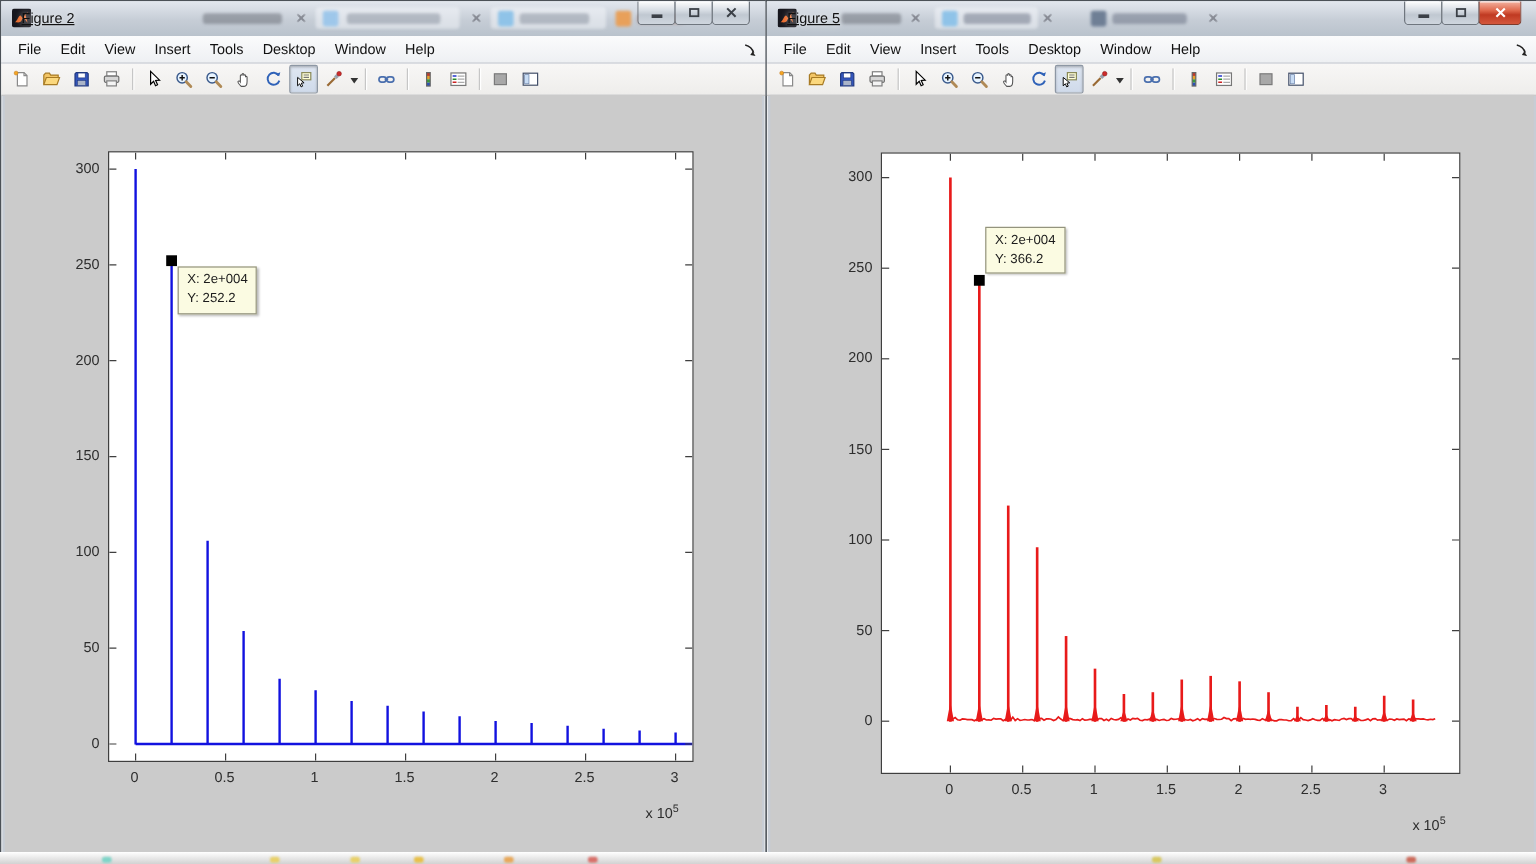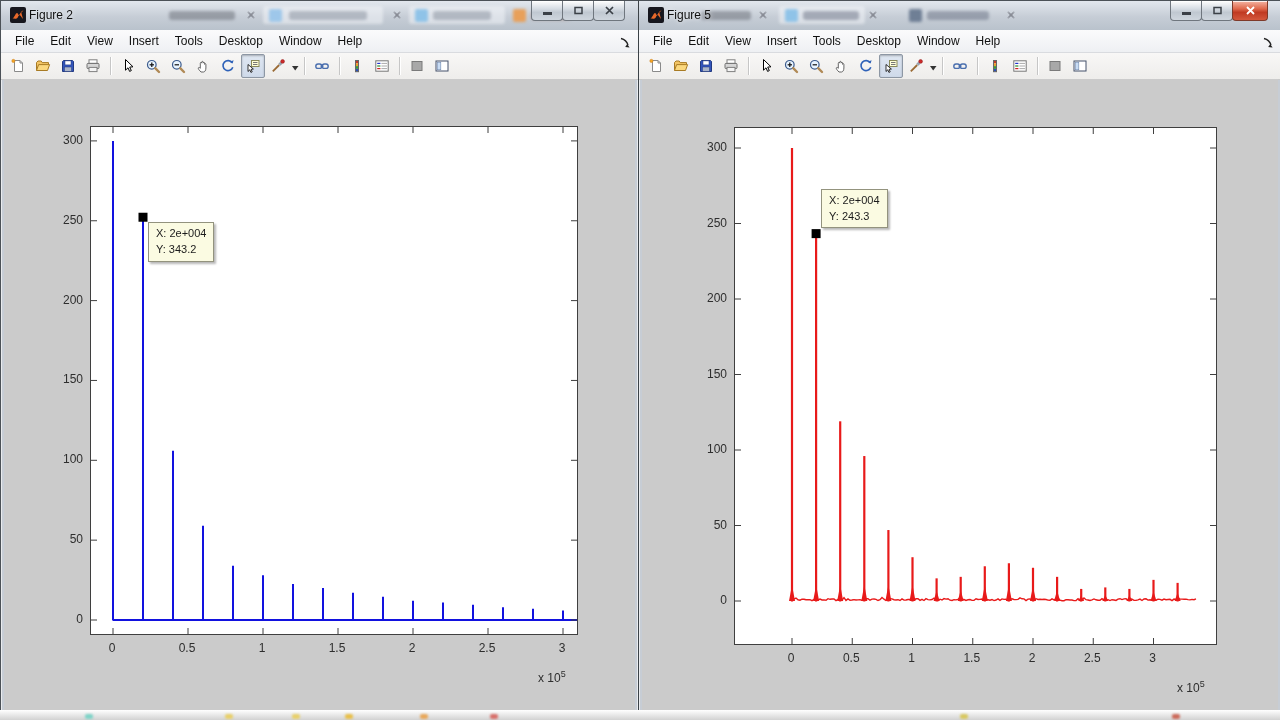--- a/index.html
+++ b/index.html
@@ -10,22 +10,22 @@
   .desktop-strip .dot{position:absolute;top:4px;width:8px;height:5px;border-radius:2px;filter:blur(1px);}
 
   .fig-window{position:absolute;top:0;height:712px;border:1px solid #4b5157;
        background:#c7cdd5;box-shadow:inset 0 0 0 1px rgba(255,255,255,.6);}
   .fig-window.left{left:0;width:637px;}
   .fig-window.right{left:638px;width:642px;border-left:1px solid #3c4247;}
 
   .titlebar{position:relative;height:29px;overflow:hidden;
        background:linear-gradient(#e2e7ee,#c6cdd6 55%,#b9c2cc);}
   .titlebar .win-icon{position:absolute;left:9px;top:6px;width:16px;height:16px;}
-  .titlebar .win-title{position:absolute;left:28px;top:7px;font-size:12px;color:#111;
-       text-shadow:0 0 5px rgba(255,255,255,.9);}
+  .titlebar .win-title{position:absolute;left:17px;top:7px;font-size:12px;color:#111;
+       text-shadow:0 0 5px rgba(255,255,255,.9);text-decoration:underline;}
   .ghost{position:absolute;border-radius:3px;filter:blur(1.5px);}
   .ghost.bar{height:9px;background:rgba(90,95,105,.45);top:10px;}
   .ghost.tab{height:18px;background:rgba(245,248,252,.5);top:5px;}
   .ghost.fav{width:13px;height:13px;top:8px;border-radius:2px;}
   .ghost.xmark{width:8px;height:8px;top:10px;background:rgba(70,70,80,.5);
        clip-path:polygon(0 15%,15% 0,50% 35%,85% 0,100% 15%,65% 50%,100% 85%,85% 100%,50% 65%,15% 100%,0 85%,35% 50%);}
 
   .cap-group{position:absolute;top:0;right:13px;display:flex;}
   .cap-btn{width:30px;height:19px;margin-left:-1px;border:1px solid #6f767e;border-top:none;
        border-radius:0 0 4px 4px;display:flex;align-items:center;justify-content:center;
@@ -294,21 +294,21 @@
       <div class="tick-label x" style="left: 86px; top: 562px;">0</div>
       <div class="tick-label x" style="left: 161px; top: 562px;">0.5</div>
       <div class="tick-label x" style="left: 236px; top: 562px;">1</div>
       <div class="tick-label x" style="left: 311px; top: 562px;">1.5</div>
       <div class="tick-label x" style="left: 386px; top: 562px;">2</div>
       <div class="tick-label x" style="left: 461px; top: 562px;">2.5</div>
       <div class="tick-label x" style="left: 536px; top: 562px;">3</div>
       <div class="exp-label" style="left: 534px; top: 590px;"><span>x 10</span><sup>5</sup></div>
       <div class="datatip" style="left: 144px; top: 143.237px;">
         <div>X: 2e+004</div>
-        <div>Y: 343.2</div>
+        <div>Y: 252.2</div>
       </div>
     </div>
 </div>
 
 <div class="fig-window right">
   <div class="titlebar">
     <span class="ghost bar" style="left:62px;width:50px;"></span>
     <span class="ghost xmark" style="left:120px;"></span>
     <span class="ghost tab" style="left:140px;width:86px;"></span>
     <span class="ghost fav" style="left:146px;background:#8fc3e8;"></span>
@@ -553,21 +553,21 @@
       <div class="tick-label x" style="left: 127px; top: 572px;">0</div>
       <div class="tick-label x" style="left: 187.25px; top: 572px;">0.5</div>
       <div class="tick-label x" style="left: 247.5px; top: 572px;">1</div>
       <div class="tick-label x" style="left: 307.75px; top: 572px;">1.5</div>
       <div class="tick-label x" style="left: 368px; top: 572px;">2</div>
       <div class="tick-label x" style="left: 428.25px; top: 572px;">2.5</div>
       <div class="tick-label x" style="left: 488.5px; top: 572px;">3</div>
       <div class="exp-label" style="left: 535px; top: 600px;"><span>x 10</span><sup>5</sup></div>
       <div class="datatip" style="left: 179.1px; top: 109.617px;">
         <div>X: 2e+004</div>
-        <div>Y: 243.3</div>
+        <div>Y: 366.2</div>
       </div>
     </div>
 </div>
 
 <div class="desktop-strip">
   <span class="dot" style="left:85px;background:#7fd4c8;"></span>
   <span class="dot" style="left:225px;background:#e8d06a;"></span>
   <span class="dot" style="left:292px;background:#e8d06a;"></span>
   <span class="dot" style="left:345px;background:#e8c04a;"></span>
   <span class="dot" style="left:420px;background:#e8a85a;"></span>

